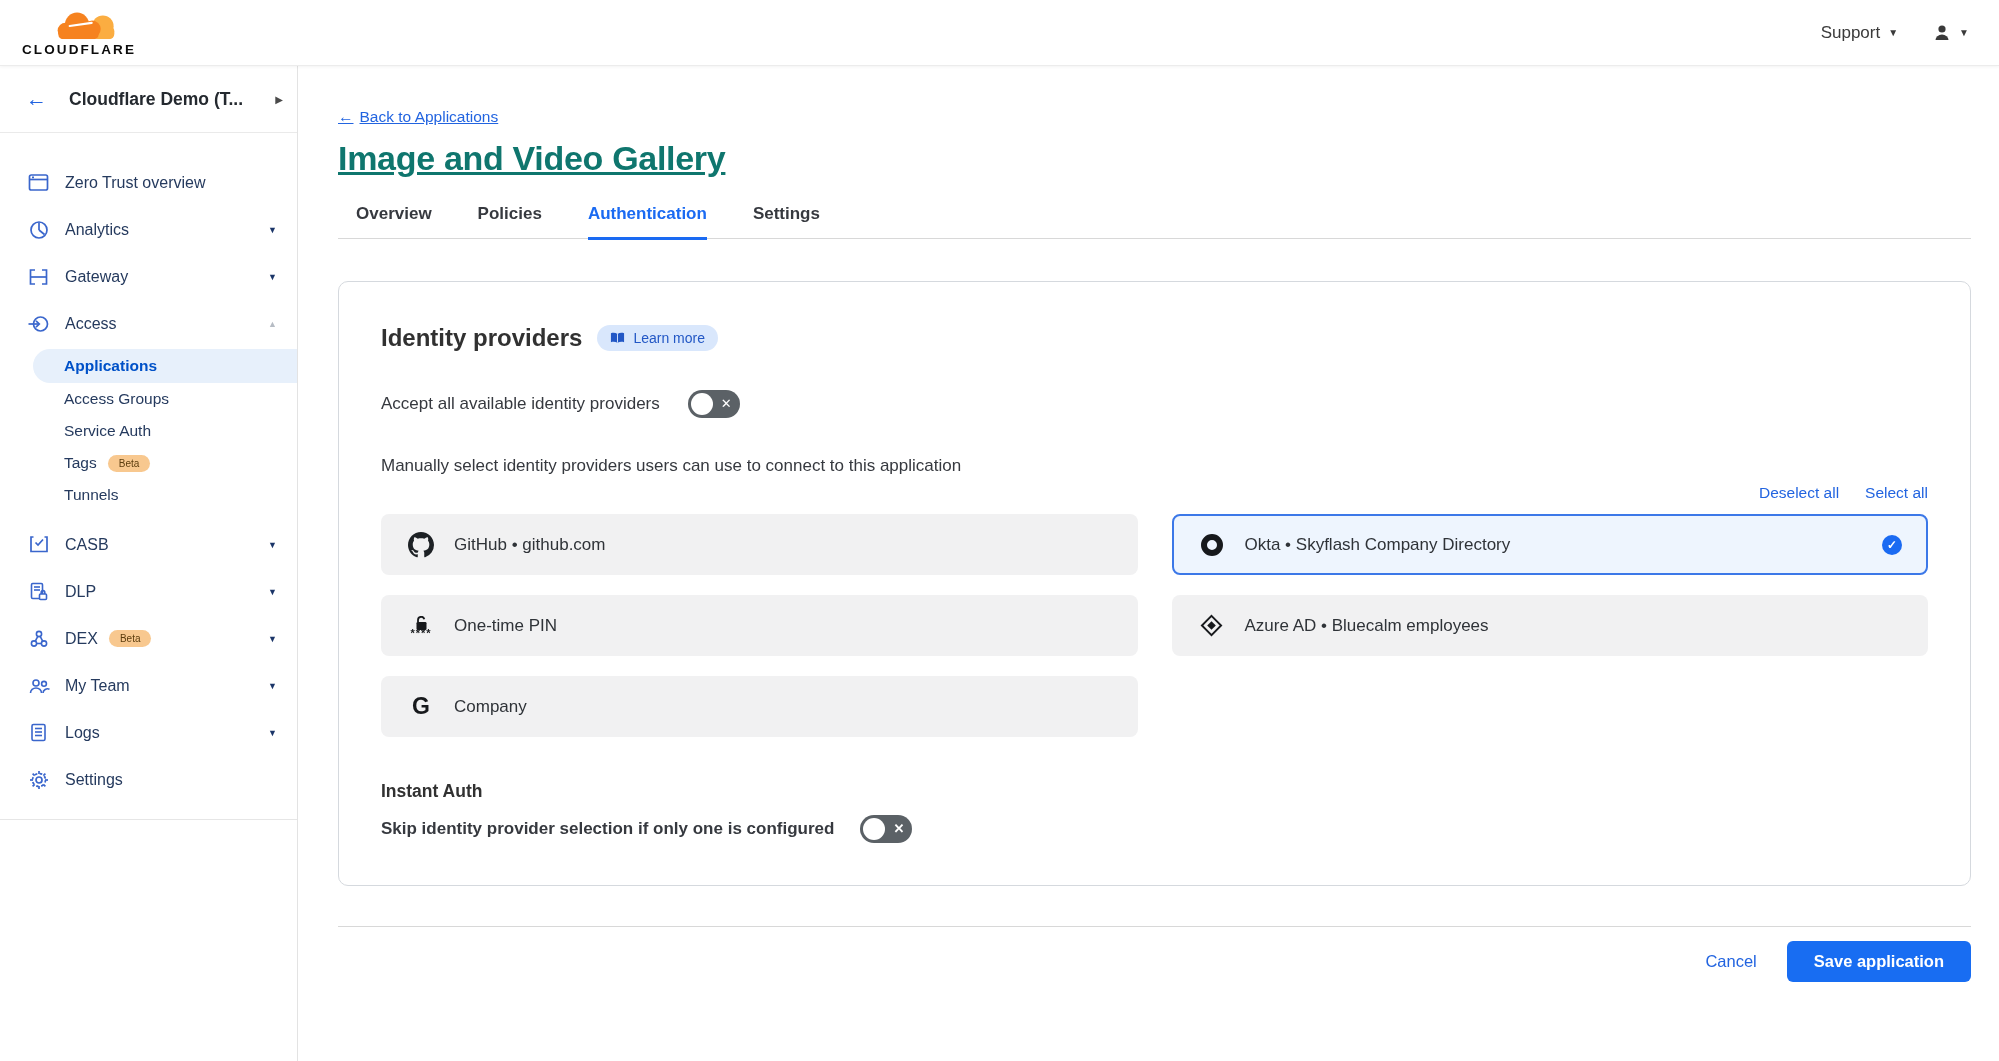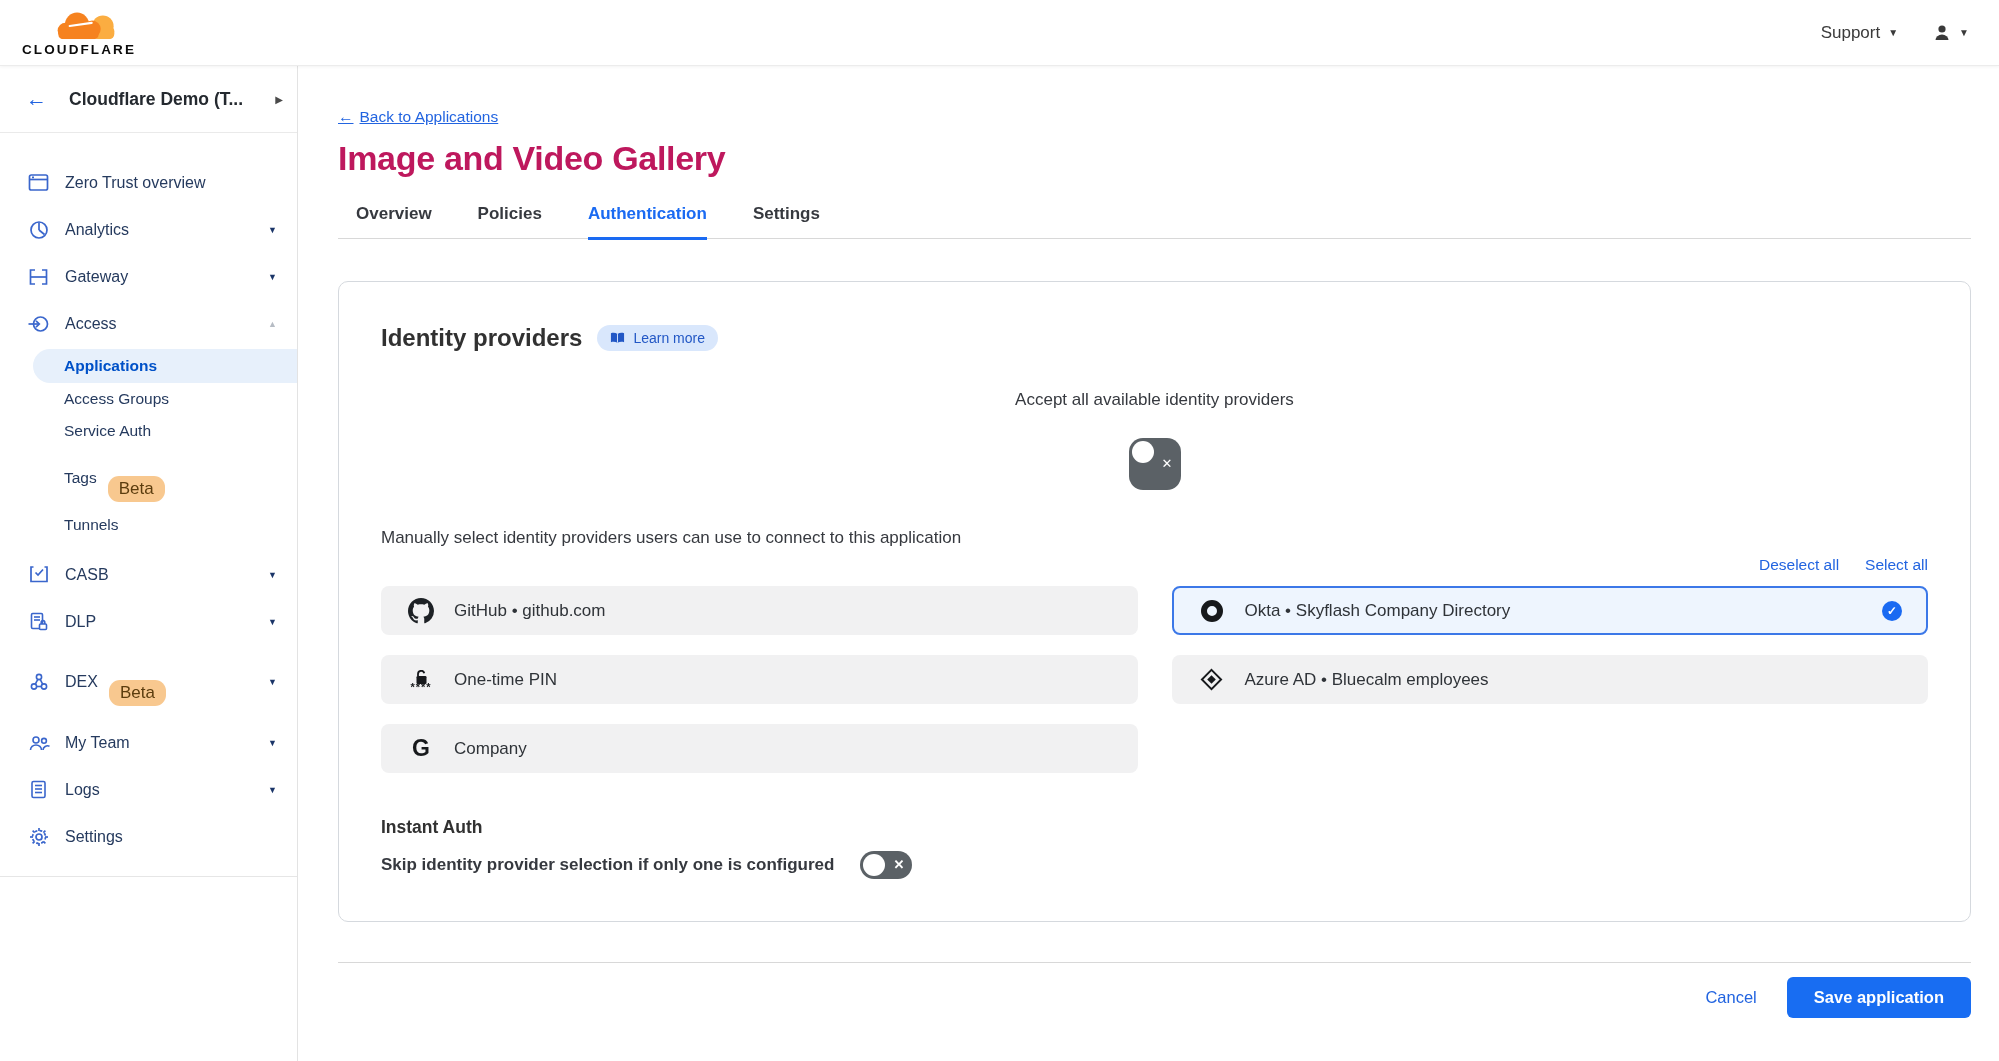--- a/index.html
+++ b/index.html
@@ -36,29 +36,29 @@
   .nav-chevron { margin-left: auto; font-size: 9px; color: #1b3568; }
   .nav-chevron.up { color: #b6bcc4; }
 
   .sub-list { margin: 2px 0 10px; }
   .sub-item { display: flex; align-items: center; padding: 7px 0 7px 64px;
     font-size: 15.5px; color: #253a5e; cursor: pointer; }
   .sub-item.active { margin-left: 33px; padding: 8px 0 8px 31px;
     background: #e7f0fb; border-radius: 18px 0 0 18px;
     color: #0051c8; font-weight: 700; }
   .beta-badge { margin-left: 11px; background: #f8c88f; color: #5c3d0e;
-    font-size: 17px; padding: 3px 11px; border-radius: 11px; margin-top: 22px; }
+    font-size: 10px; padding: 3px 11px; border-radius: 11px; }
   .sidebar-divider { border-top: 1px solid #e6e6e6; margin-top: 16px; }
 
   
   .main { position: absolute; top: 66px; left: 298px; right: 0; bottom: 0;
     padding: 0 28px 0 40px; background: #fff; }
   .back-link { display: inline-flex; align-items: center; gap: 6px; margin-top: 42px;
     color: #2264e0; font-size: 15.5px; text-decoration: underline; cursor: pointer; }
-  .page-title { margin-top: 13px; font-size: 34px; font-weight: 700; color: #be185d; letter-spacing: -0.3px; }
+  .page-title { margin-top: 13px; font-size: 34px; font-weight: 700; color: #0f766e; letter-spacing: -0.3px; text-decoration: underline; }
 
   .tabs { display: flex; gap: 46px; margin-top: 26px; padding-left: 18px;
     border-bottom: 1px solid #d8d8d8; }
   .tab { padding-bottom: 13px; font-size: 17px; font-weight: 600; color: #36393f;
     border-bottom: 3px solid transparent; margin-bottom: -2px; cursor: pointer; }
   .tab.active { color: #1a6af2; border-bottom-color: #1a6af2; }
 
   .card { margin-top: 42px; border: 1px solid #d5d9de; border-radius: 10px;
     padding: 42px 42px 42px 42px; background: #fff; }
   .card-heading-row { display: flex; align-items: center; gap: 15px; }
@@ -68,28 +68,28 @@
     border-radius: 13px; cursor: pointer; }
 
   .toggle { position: relative; width: 52px; height: 28px; border-radius: 14px;
     background: #5b6166; flex: 0 0 52px; cursor: pointer; }
   .toggle .knob { position: absolute; left: 3px; top: 3px; width: 22px; height: 22px;
     background: #fff; border-radius: 50%; }
   .toggle .x { position: absolute; right: 8px; top: 50%; transform: translateY(-52%);
     color: #fff; font-size: 13px; }
 
   .accept-row { margin-top: 38px; display: flex; align-items: center; gap: 28px;
-    font-size: 17px; color: #36393f; flex-direction: column; }
+    font-size: 17px; color: #36393f; }
   .manual-text { margin-top: 38px; font-size: 17px; color: #36393f; }
   .select-row { margin-top: 8px; display: flex; justify-content: flex-end; gap: 26px; }
   .select-row span { color: #2264e0; font-size: 15.5px; cursor: pointer; }
 
   .providers-grid { margin-top: 12px; display: grid; grid-template-columns: 1fr 1fr;
     column-gap: 34px; row-gap: 20px; }
-  .provider { height: 49px; border-radius: 8px; background: #f1f1f2;
+  .provider { height: 61px; border-radius: 8px; background: #f1f1f2;
     display: flex; align-items: center; padding: 0 26px; gap: 19px;
     font-size: 17px; font-weight: 500; color: #2f3338; cursor: pointer; }
   .provider.selected { background: #eef5fe; border: 2px solid #3c78e8; padding: 12px 24px; }
   .provider-icon { width: 28px; display: flex; flex-direction: column;
     align-items: center; justify-content: center; flex: 0 0 28px; }
   .okta-ring { width: 22px; height: 22px; border: 6px solid #17191c; border-radius: 50%; }
   .google-g { font-size: 23px; font-weight: 700; color: #17191c; }
   .otp-stars { font-size: 11px; font-weight: 700; letter-spacing: 1px; color: #17191c;
     line-height: 5px; margin-top: 1px; }
   .check-circle { margin-left: auto; width: 20px; height: 20px; border-radius: 50%;

